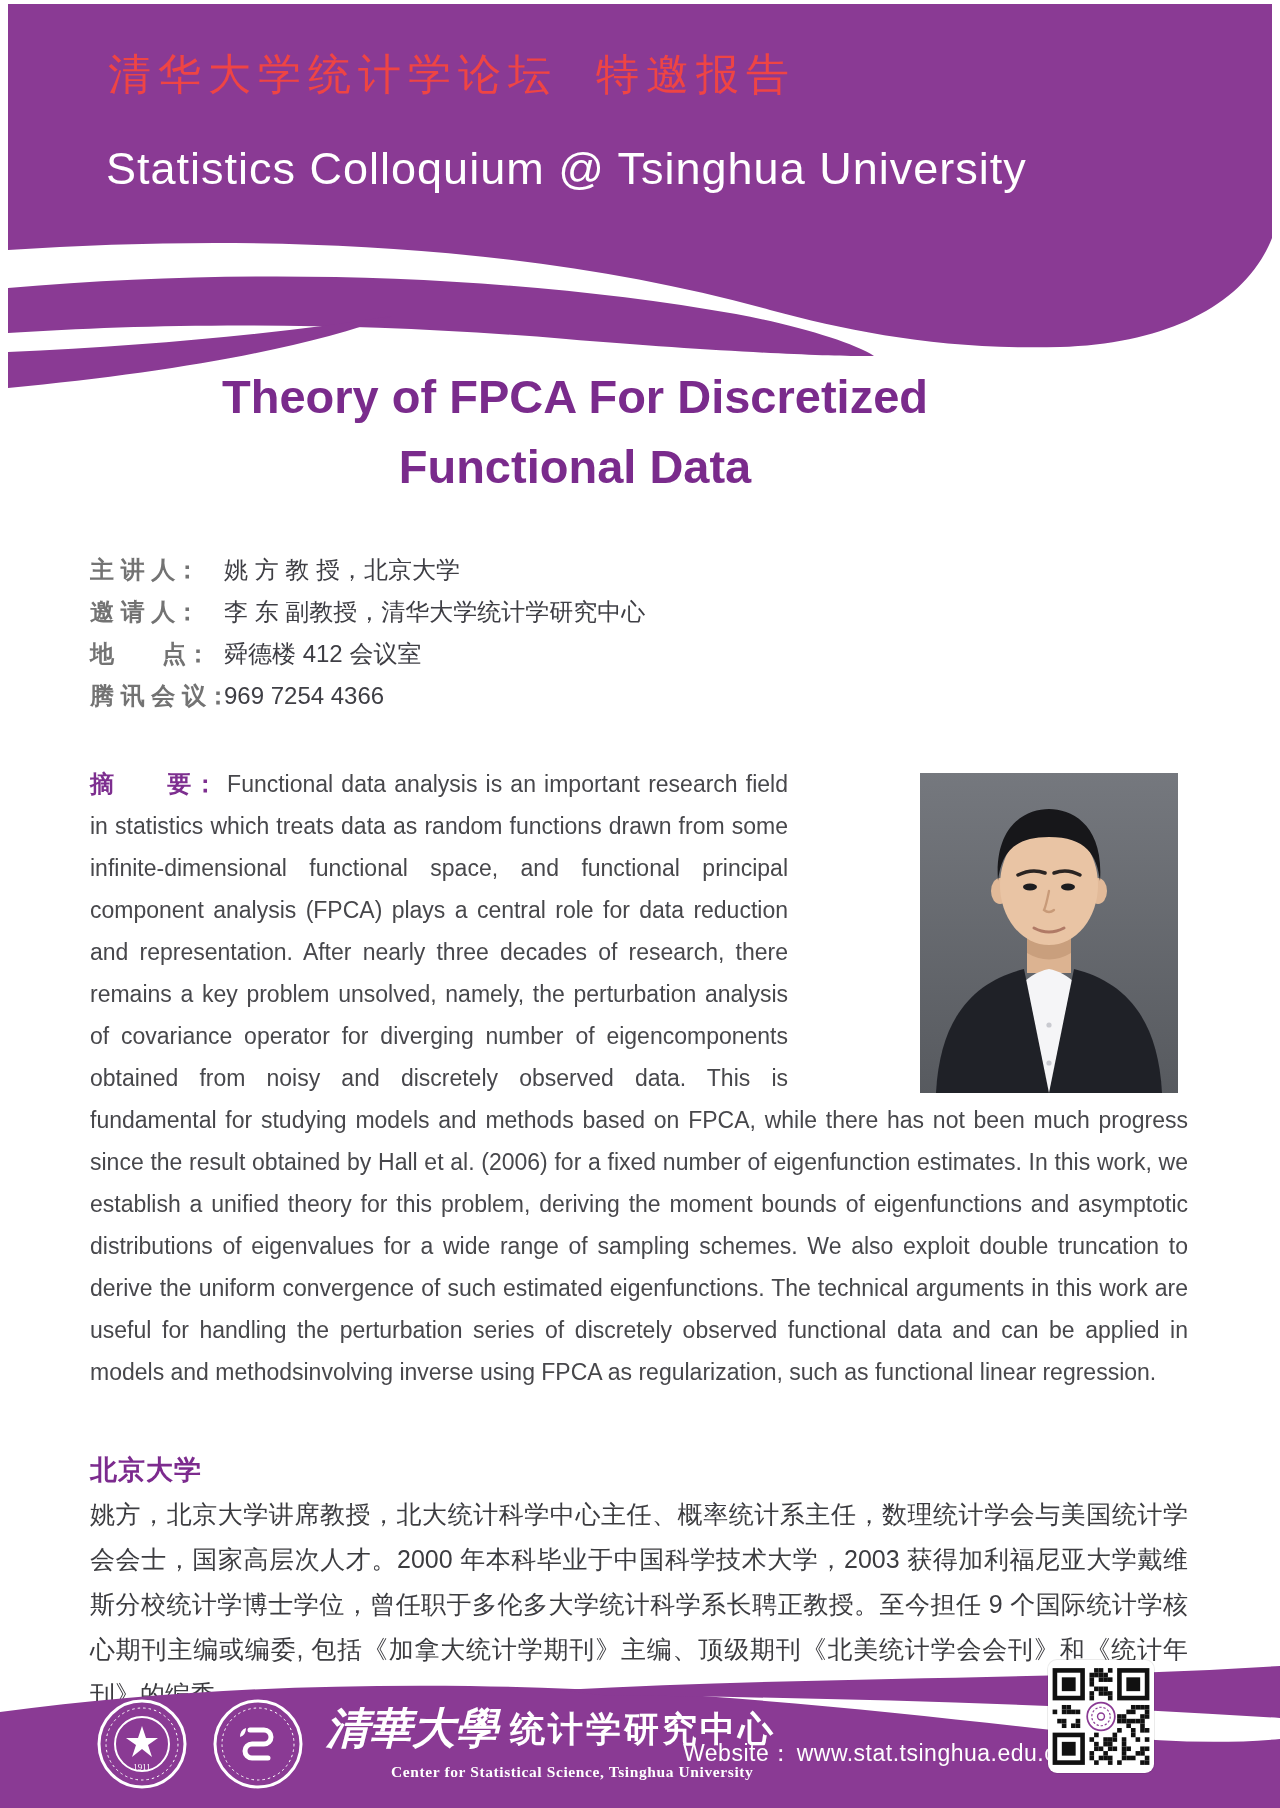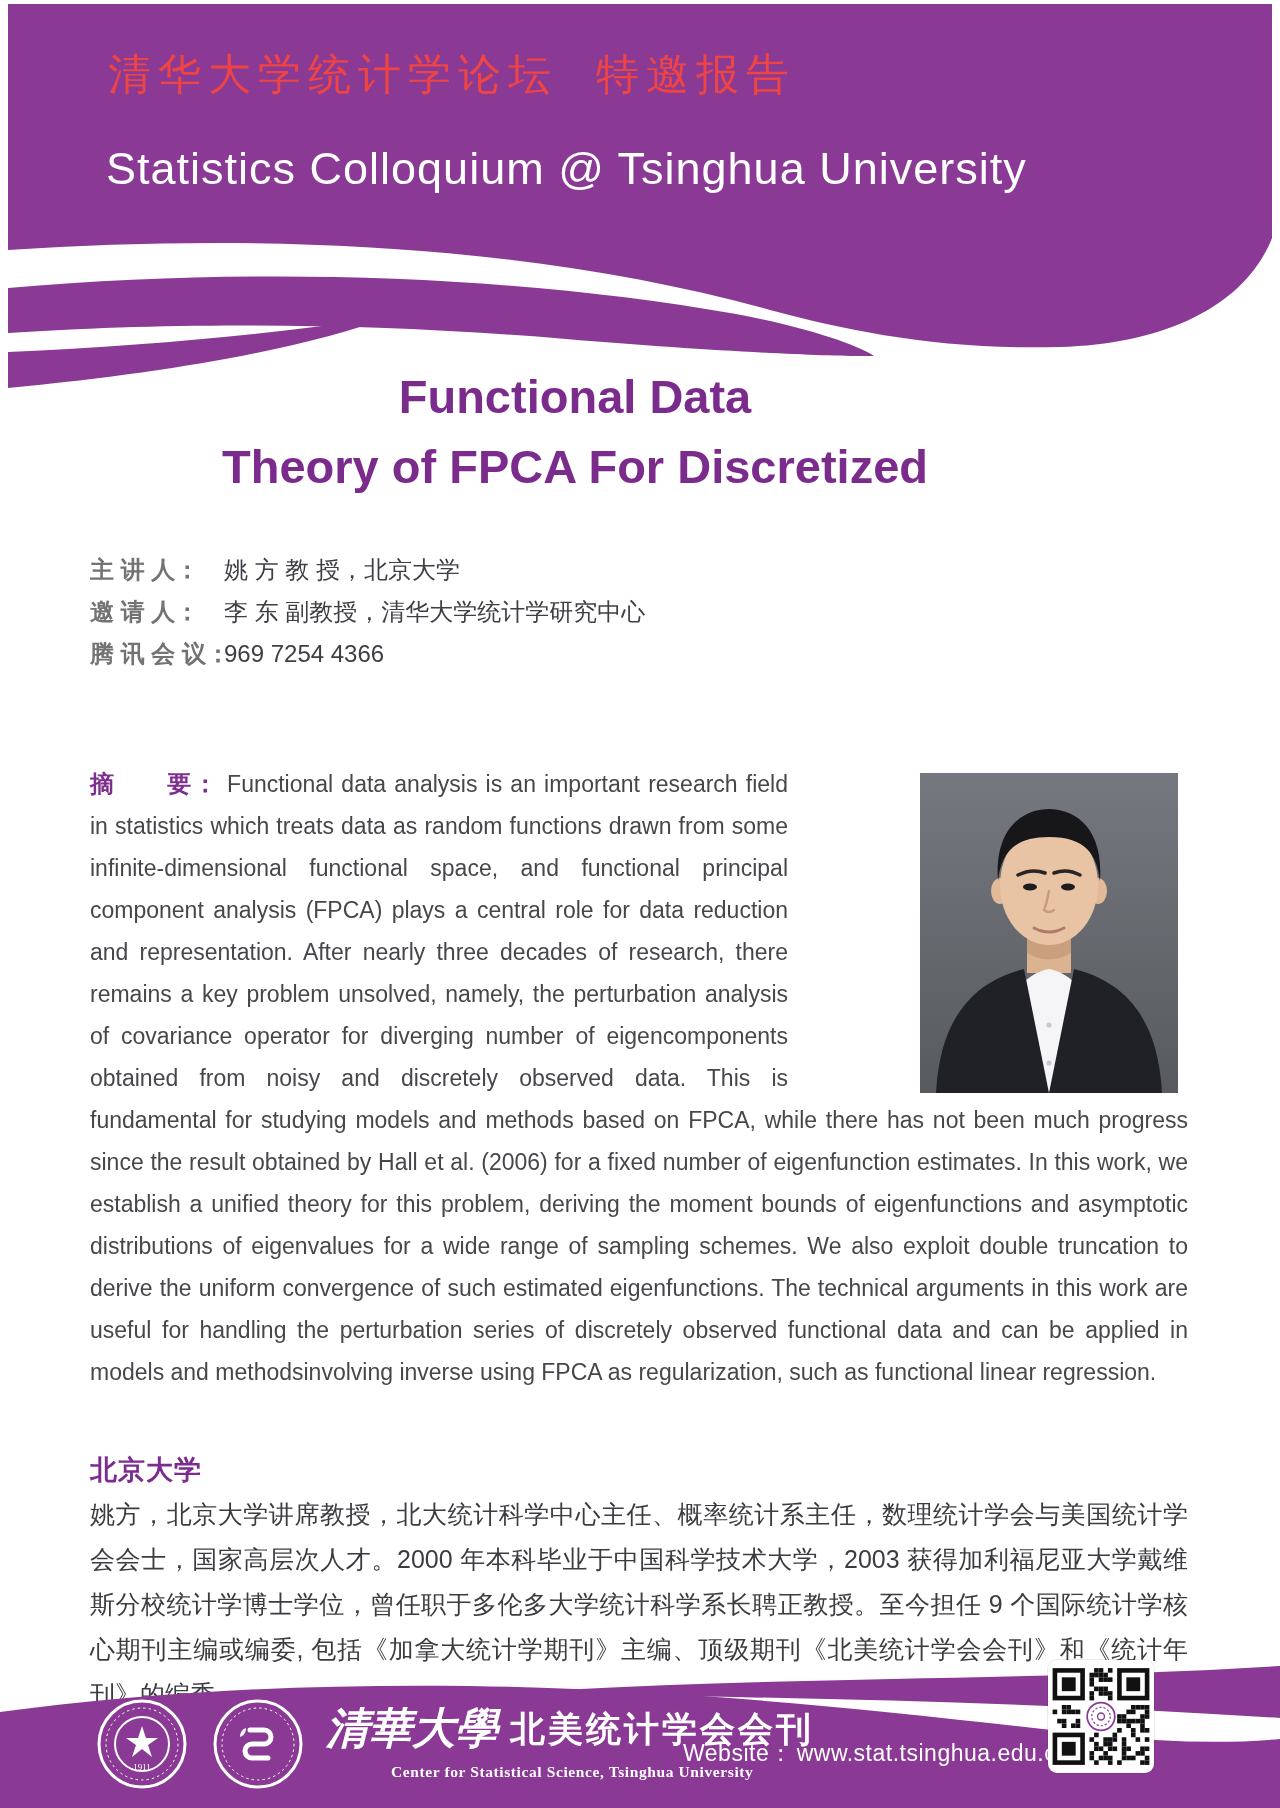--- a/index.html
+++ b/index.html
@@ -53,27 +53,28 @@
 <svg class="abs hdr-wave" viewBox="0 0 1264 450" preserveAspectRatio="none">
   <path fill="#8a3a94" d="M0,0 H1264 V234 C1238,300 1160,340 1052,343 C934,346 844,328 762,306 C534,243 268,228 0,246 Z"></path>
   <path fill="#8a3a94" d="M0,284 C256,262 512,272 728,310 C790,322 844,338 866,352 C828,353 700,347 558,335 C348,317 148,319 0,329 Z"></path>
   <path fill="#8a3a94" d="M0,348 C140,342 268,330 384,312 C298,344 168,368 0,384 Z"></path>
 </svg>
 
 <div class="abs hdr-zh">清华大学统计学论坛  特邀报告</div>
 <div class="abs hdr-en">Statistics Colloquium @ Tsinghua University</div>
 
 <div class="abs talk-title">
+  <div>Theory of FPCA For Discretized</div>
   <div>Functional Data</div>
-  <div>Theory of FPCA For Discretized</div>
 </div>
 
 <div class="abs details">
   <div class="drow"><span class="d-label">主 讲 人：</span><span class="d-value">姚 方 教 授，北京大学</span></div>
   <div class="drow"><span class="d-label">邀 请 人：</span><span class="d-value">李 东 副教授，清华大学统计学研究中心</span></div>
+  <div class="drow"><span class="d-label">地　　点：</span><span class="d-value">舜德楼 412 会议室</span></div>
   <div class="drow"><span class="d-label">腾 讯 会 议：</span><span class="d-value">969 7254 4366</span></div>
 </div>
 
 <div class="abs abstract">
   <div class="photo-float">
     <svg width="258" height="320" viewBox="0 0 258 320">
       <defs>
         <linearGradient id="pbg" x1="0" y1="0" x2="0" y2="1">
           <stop offset="0" stop-color="#75787e"></stop>
             <stop offset="1" stop-color="#575a5f"></stop>
@@ -123,21 +124,21 @@
 <div class="abs seal seal2">
   <svg viewBox="0 0 92 92" width="92" height="92">
     <circle cx="46" cy="46" r="43" fill="none" stroke="#ffffff" stroke-width="3"></circle>
     <circle cx="46" cy="46" r="36" fill="none" stroke="#ffffff" stroke-width="1" stroke-dasharray="2.5,3"></circle>
     <path d="M38,32 h14 a7,7 0 0 1 0,14 h-12 a7,7 0 0 0 0,14 h16" fill="none" stroke="#ffffff" stroke-width="5" stroke-linecap="round"></path>
     <path d="M34,30 q-6,2 -6,9 q6,-2 6,-9 z" fill="#ffffff"></path>
   </svg>
 </div>
 
 <div class="abs center-name">
-  <span class="callig">清華大學</span><span class="center-zh">北美统计学会会刊</span>
+  <span class="callig">清華大學</span><span class="center-zh">统计学研究中心</span>
   <div class="center-en">Center for Statistical Science, Tsinghua University</div>
 </div>
 
 <div class="abs website">
   <span>Website：</span><span class="url">www.stat.tsinghua.edu.cn</span>
 </div>
 
 <div class="abs qr">
   <svg viewBox="0 0 92 92">
     <g id="qr-modules" fill="#111111">

